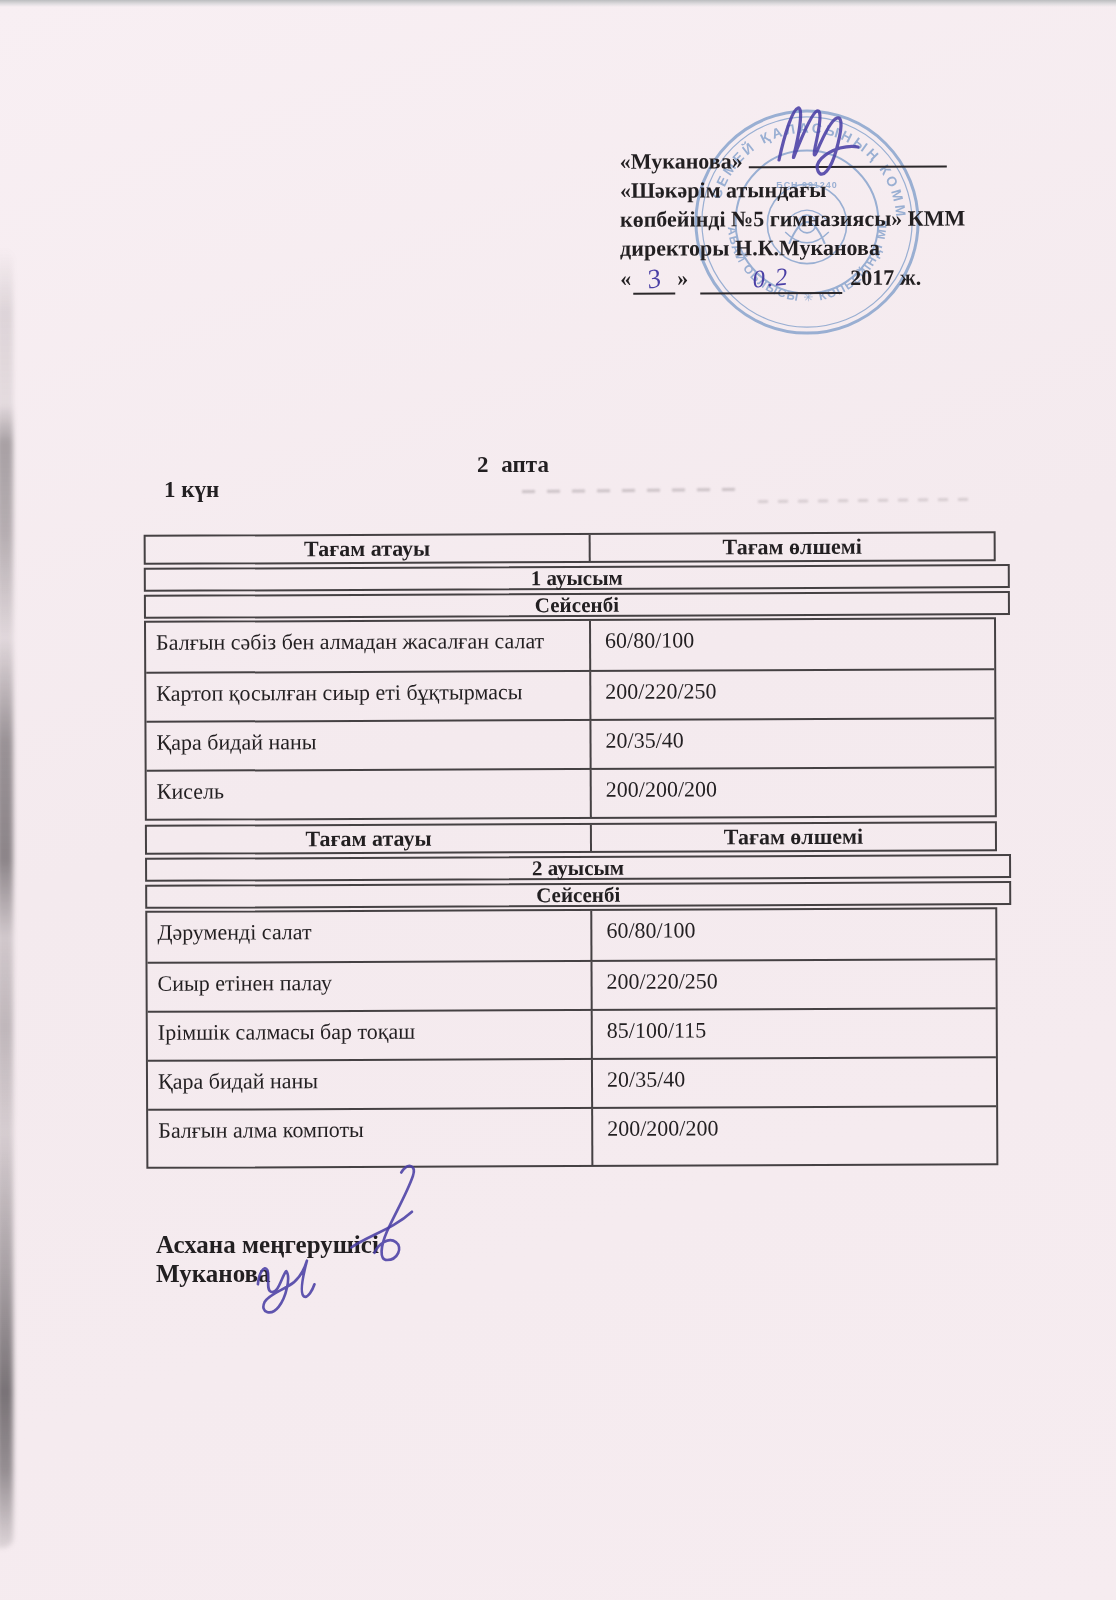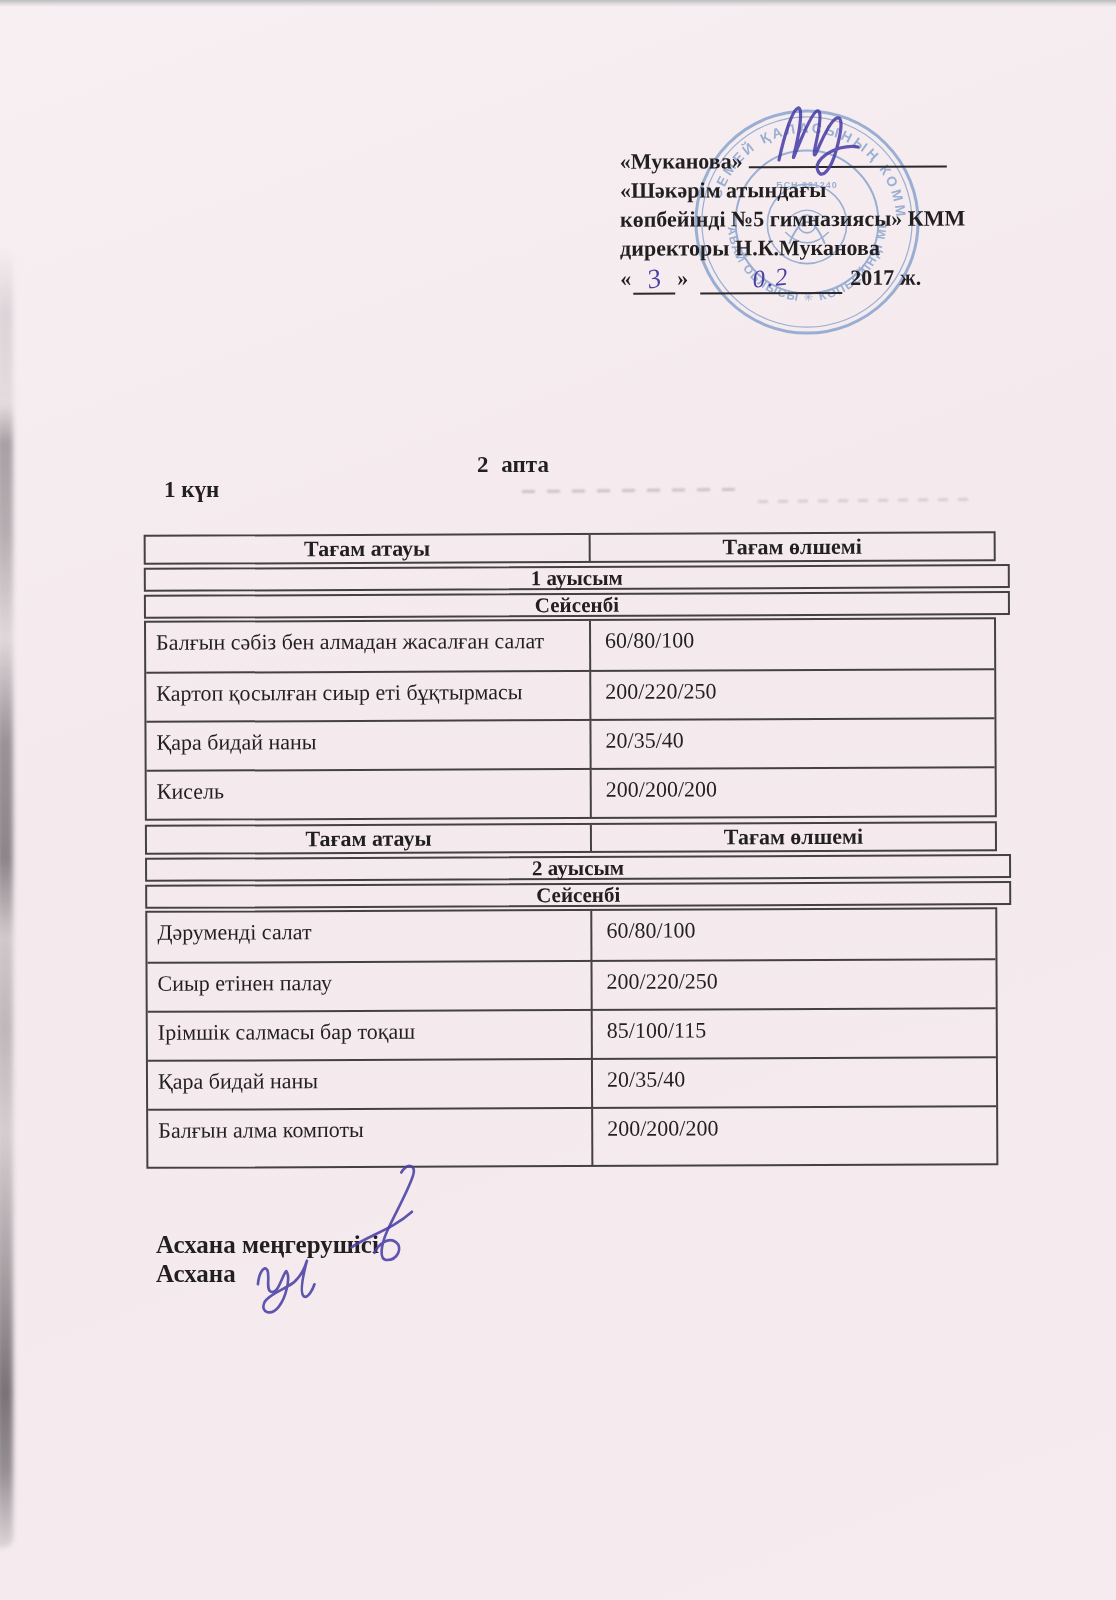--- a/index.html
+++ b/index.html
@@ -176,21 +176,21 @@
       </div>
       <div class="drow tall">
         <div class="c1">Балғын алма компоты</div>
         <div class="c2">200/200/200</div>
       </div>
     </div>
   </div>
 
   <div class="sigblock">
     <div>Асхана меңгерушісі</div>
-    <div>Асхана</div>
+    <div>Муканова</div>
   </div>
 
   <svg class="sig-svg" style="left:345px;top:1160px;width:100px;height:125px;" viewBox="0 0 110 140">
     <path stroke-width="3" d="M62 14 C70 2 79 6 75 18 C68 38 55 60 46 80 C39 96 37 112 46 112 C58 112 64 98 56 92 C48 86 36 94 32 104"></path>
     <path stroke-width="3" d="M6 98 C26 84 52 78 74 58"></path>
   </svg>
 
   <svg class="sig-svg" style="left:250px;top:1256px;width:95px;height:66px;" viewBox="0 0 100 70">
     <path stroke-width="2.8" d="M8 30 C9 18 15 9 18 15 C21 21 16 36 22 38 C30 40 33 22 38 16 C43 22 38 44 30 54 C22 64 10 60 15 49 C20 40 36 36 46 28 C53 22 58 12 60 5 C55 24 52 40 57 43 C61 45 66 36 68 30"></path>
   </svg>

